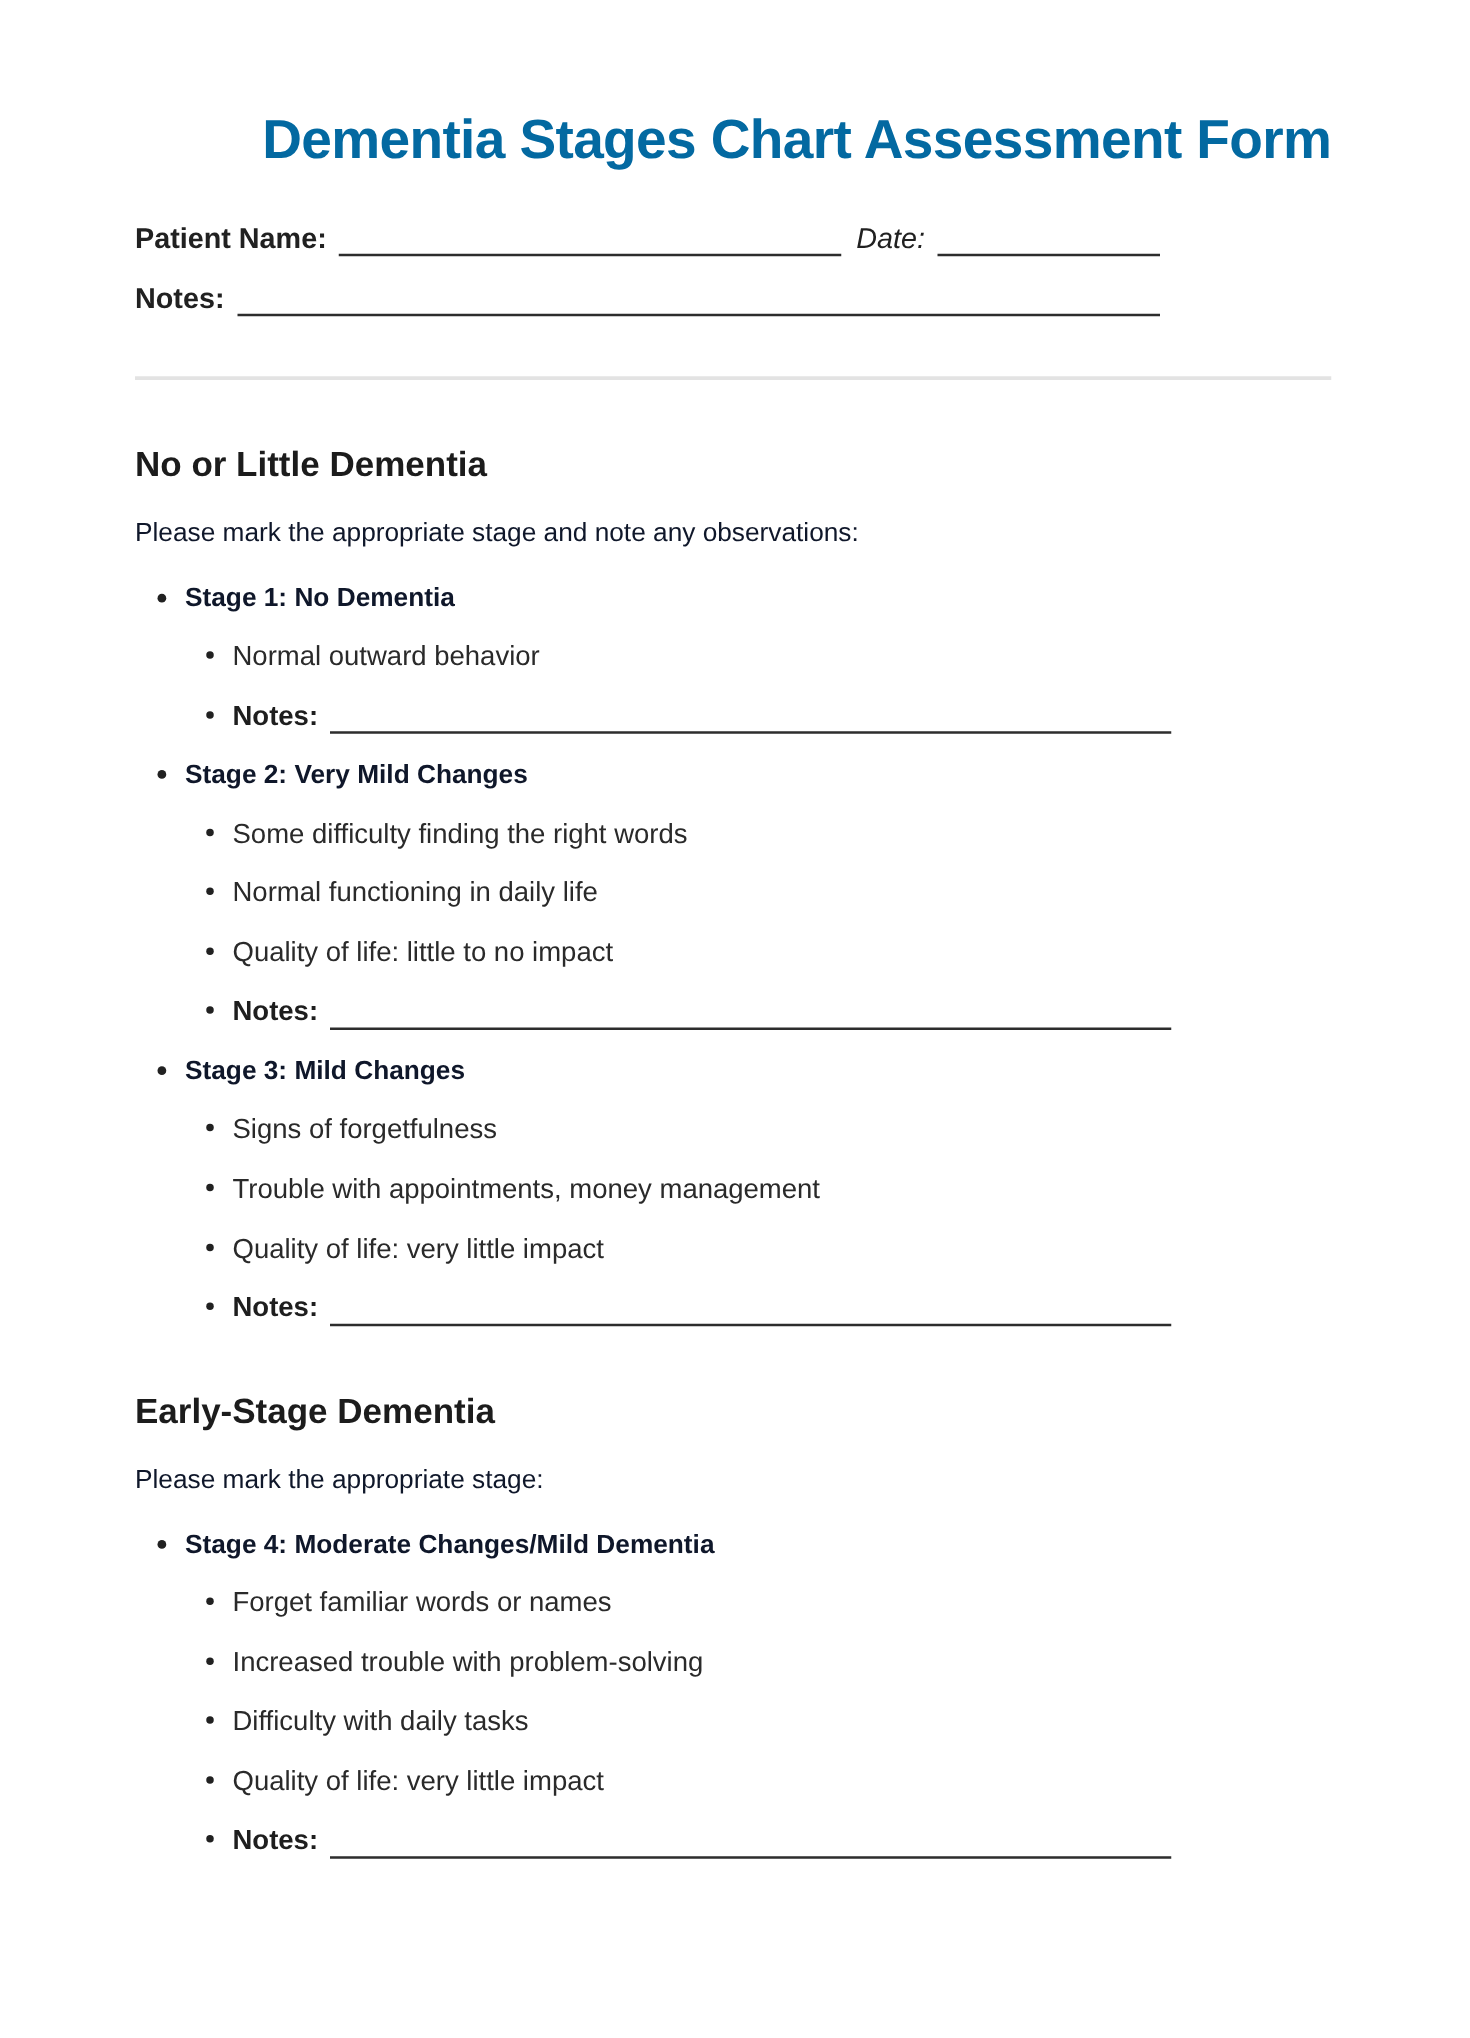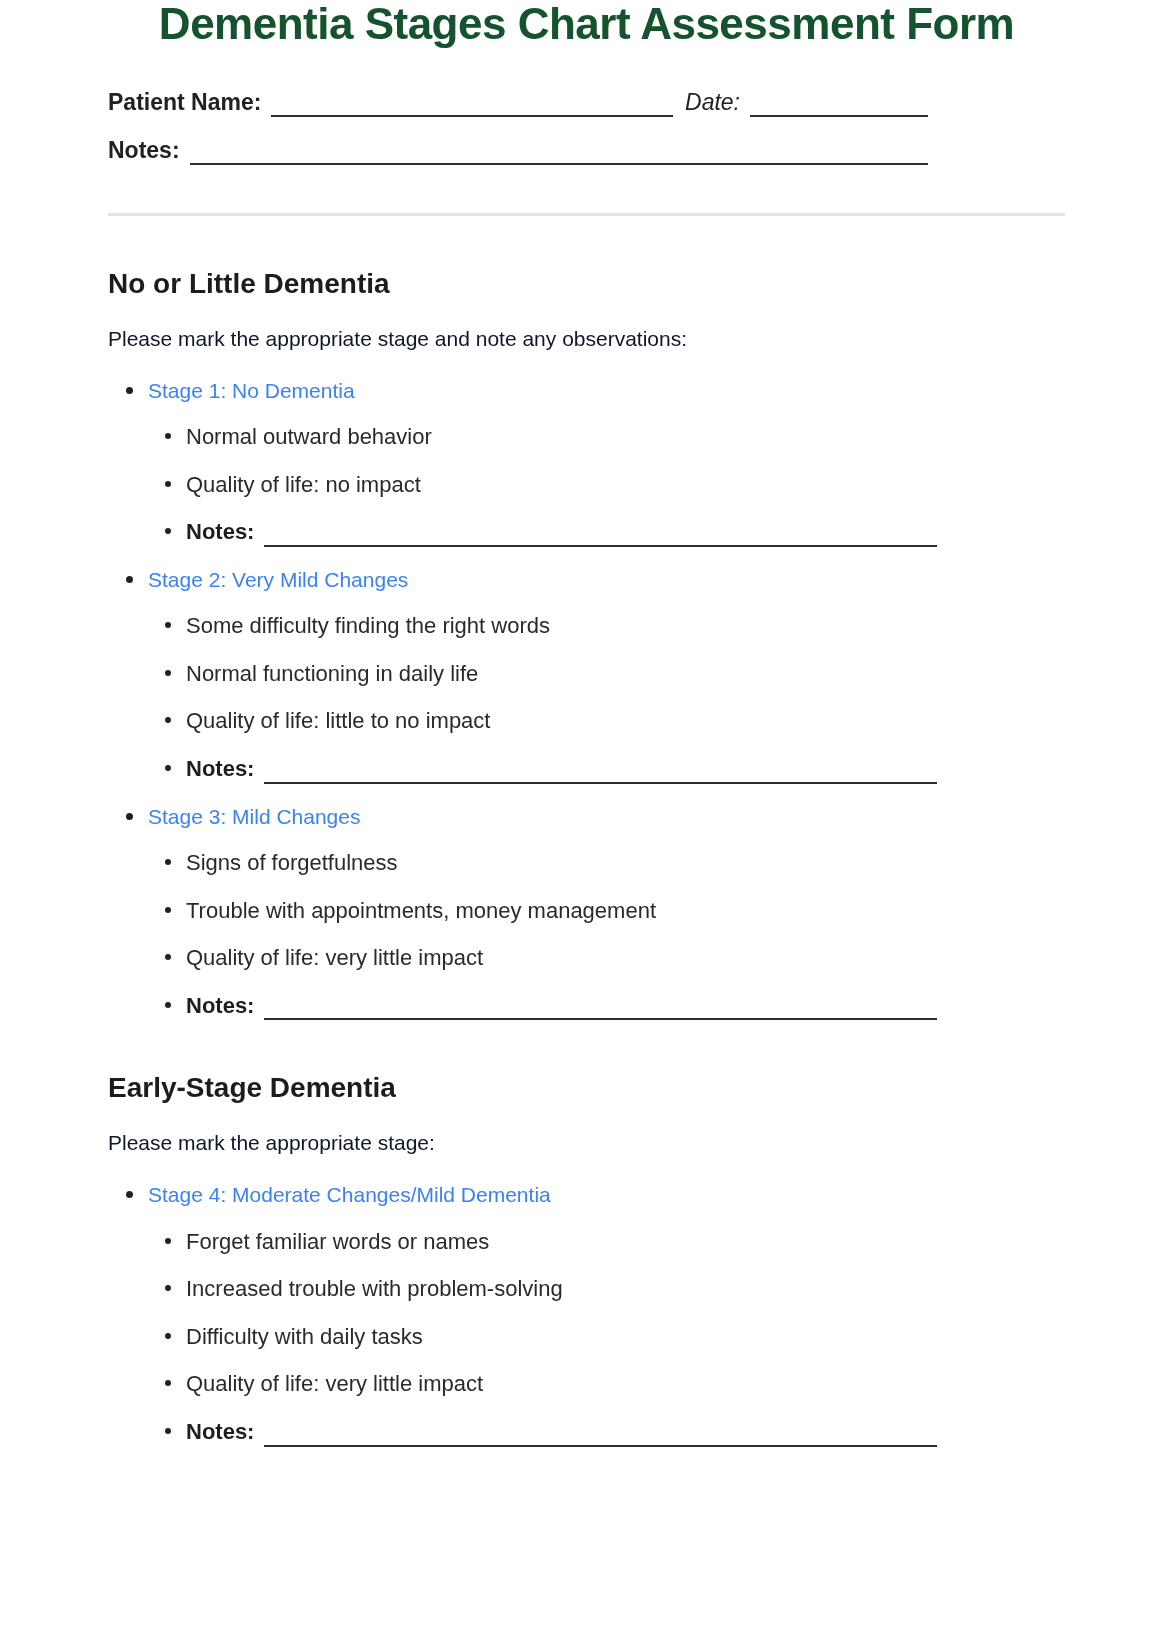--- a/index.html
+++ b/index.html
@@ -12,25 +12,26 @@
     overflow: hidden;
   }
   .page {
     width: 1176px;
     height: 1630px;
     background: #ffffff;
     padding: 0 111px 0 108px;
   }
   
   h1.doc-title {
+    margin-top: 88px;
     font-size: 44px;
     line-height: 1.1;
     font-weight: bold;
-    text-align: center;
-    color: #14532d;
+    text-align: right;
+    color: #0369a1;
     letter-spacing: -0.5px;
   }
   
   .form-rows { width: 820px; margin-top: 40px; }
   .field-row {
     display: flex;
     align-items: flex-end;
     font-size: 23px;
     line-height: 1.25;
     margin-bottom: 19px;
@@ -77,21 +78,21 @@
   ul.stage-list > li.stage-item::before {
     content: "";
     position: absolute;
     left: 18px;
     top: 10px;
     width: 7px;
     height: 7px;
     border-radius: 50%;
     background: #212121;
   }
-  .stage-title { font-weight: normal; color: #3b82f6; }
+  .stage-title { font-weight: bold; color: #0f172a; }
   ul.symptom-list { margin: 19px 0 0 16px; }
   ul.symptom-list > li {
     position: relative;
     padding-left: 22px;
     font-size: 22px;
     line-height: 1.3;
     font-weight: normal;
     color: #2a2a2a;
     margin-bottom: 19px;
   }
@@ -141,21 +142,20 @@
   <div>
     <h2 class="section-heading">No or Little Dementia</h2>
     <p class="section-intro">Please mark the appropriate stage and note any observations:</p>
 
     <ul class="stage-list">
 
       <li class="stage-item">
         <span class="stage-title">Stage 1: No Dementia</span>
         <ul class="symptom-list">
           <li>Normal outward behavior</li>
-          <li>Quality of life: no impact</li>
           <li>
             <span class="notes-row">
               <span class="notes-label">Notes:</span>
               <span class="notes-blank"></span>
             </span>
           </li>
         </ul>
       </li>
 
       <li class="stage-item">

